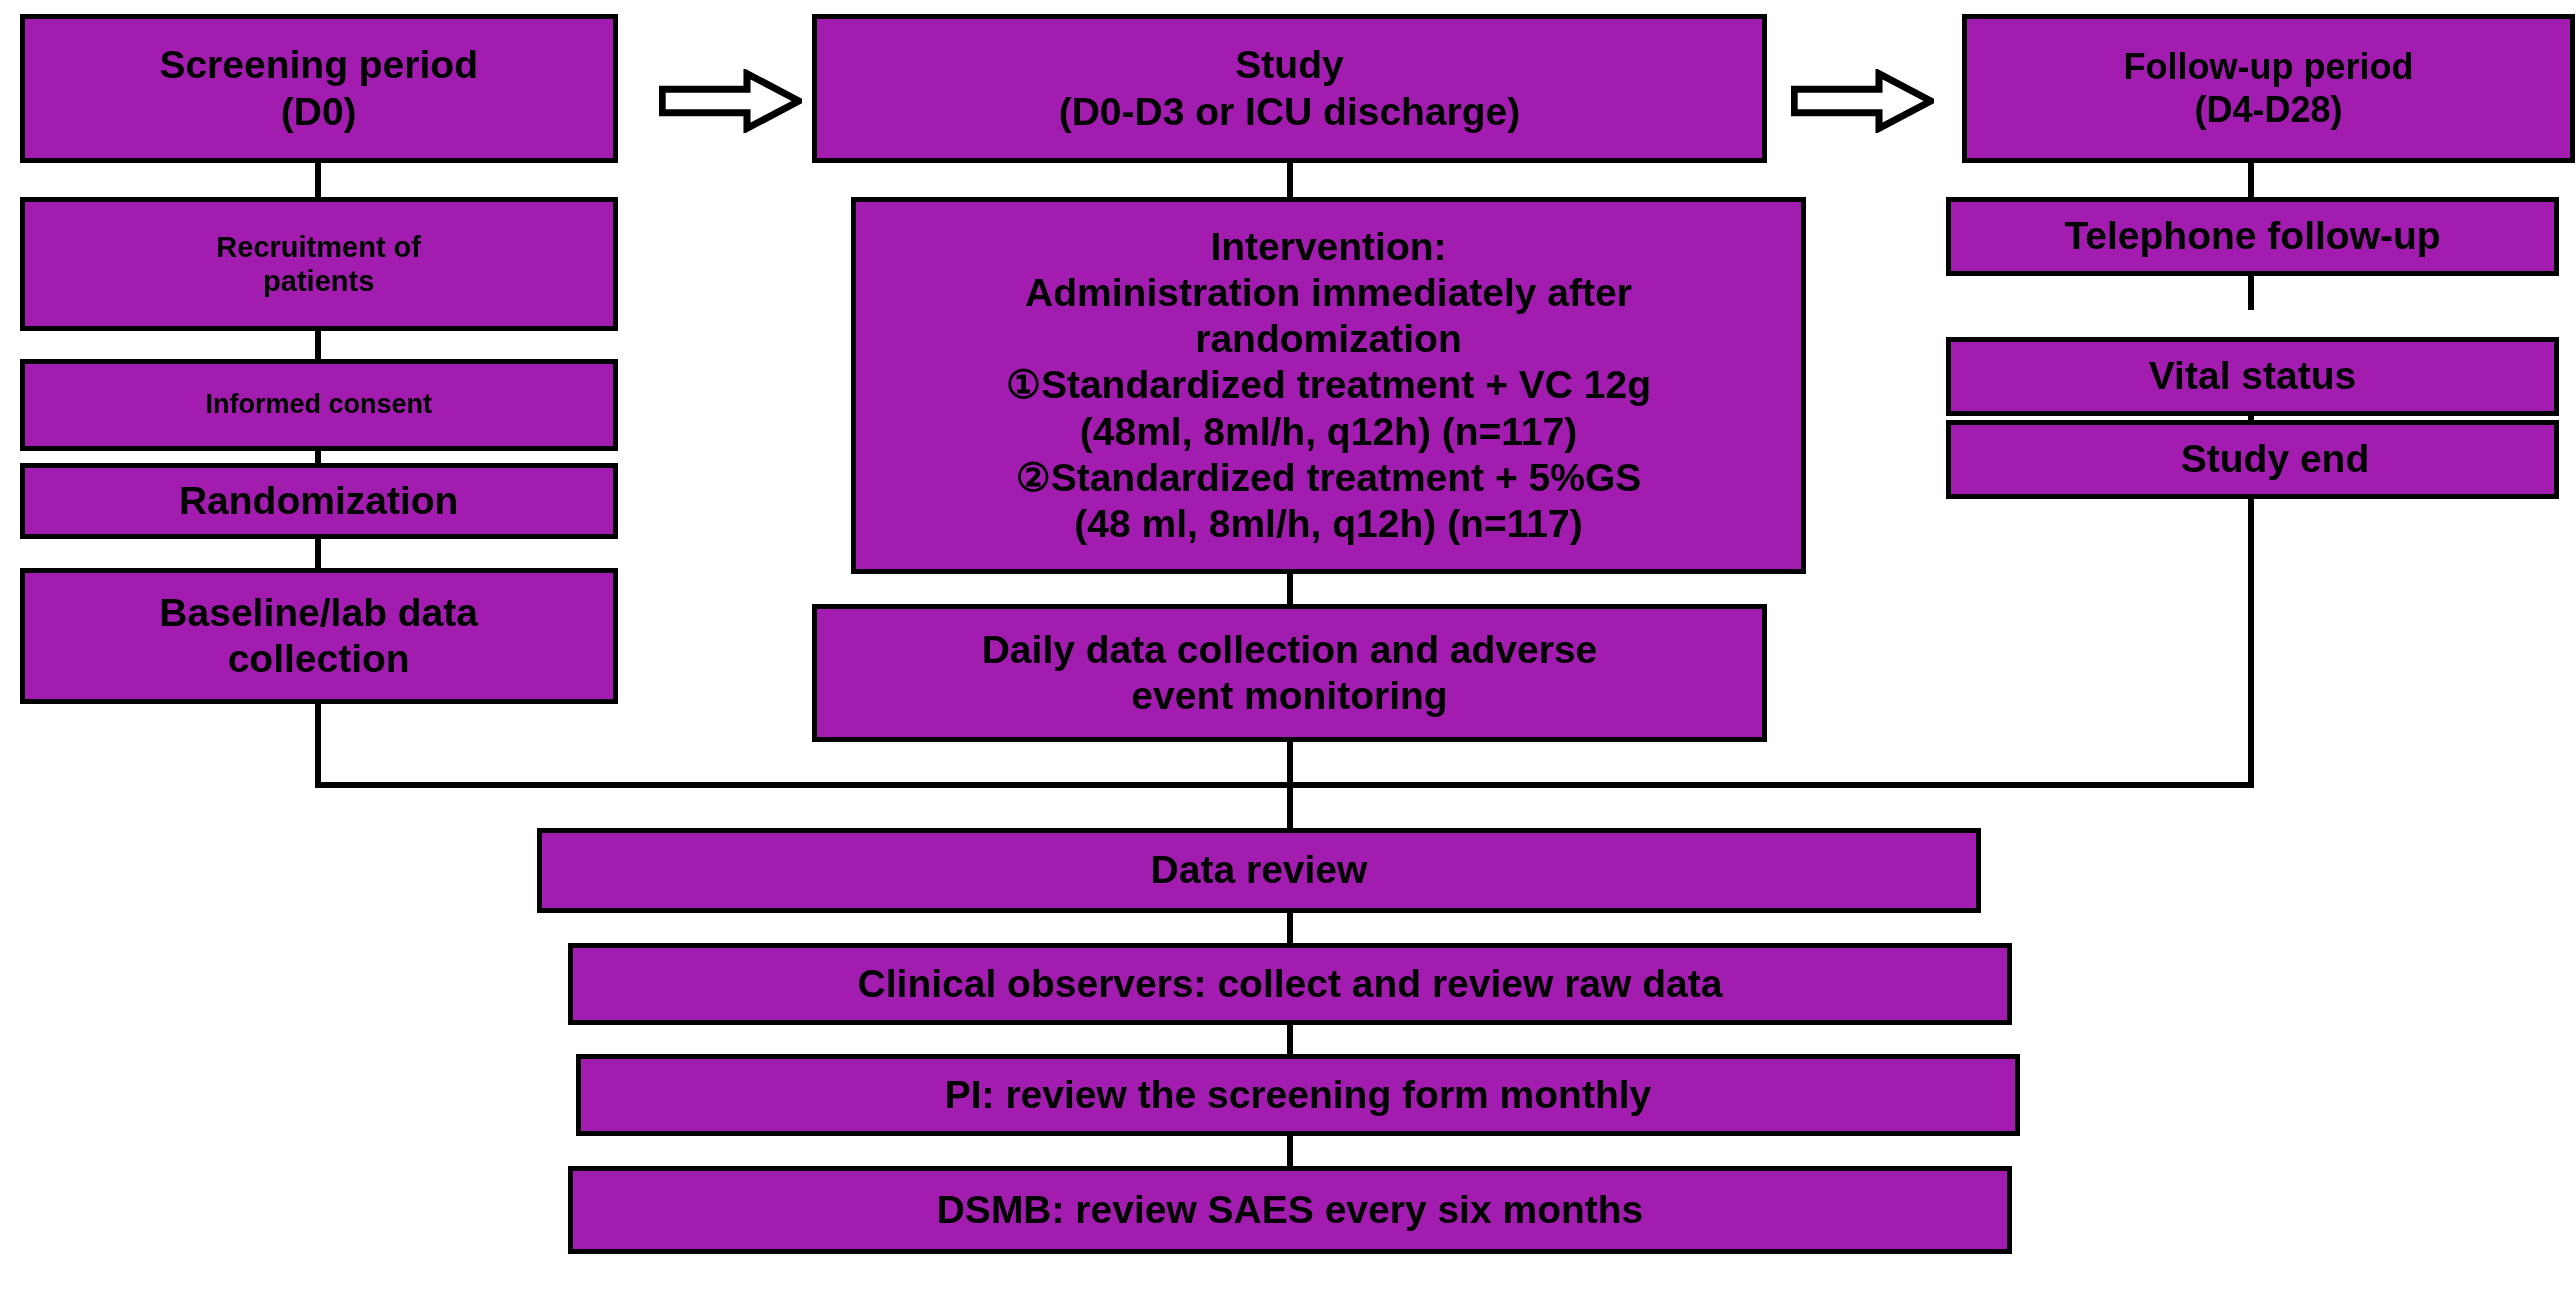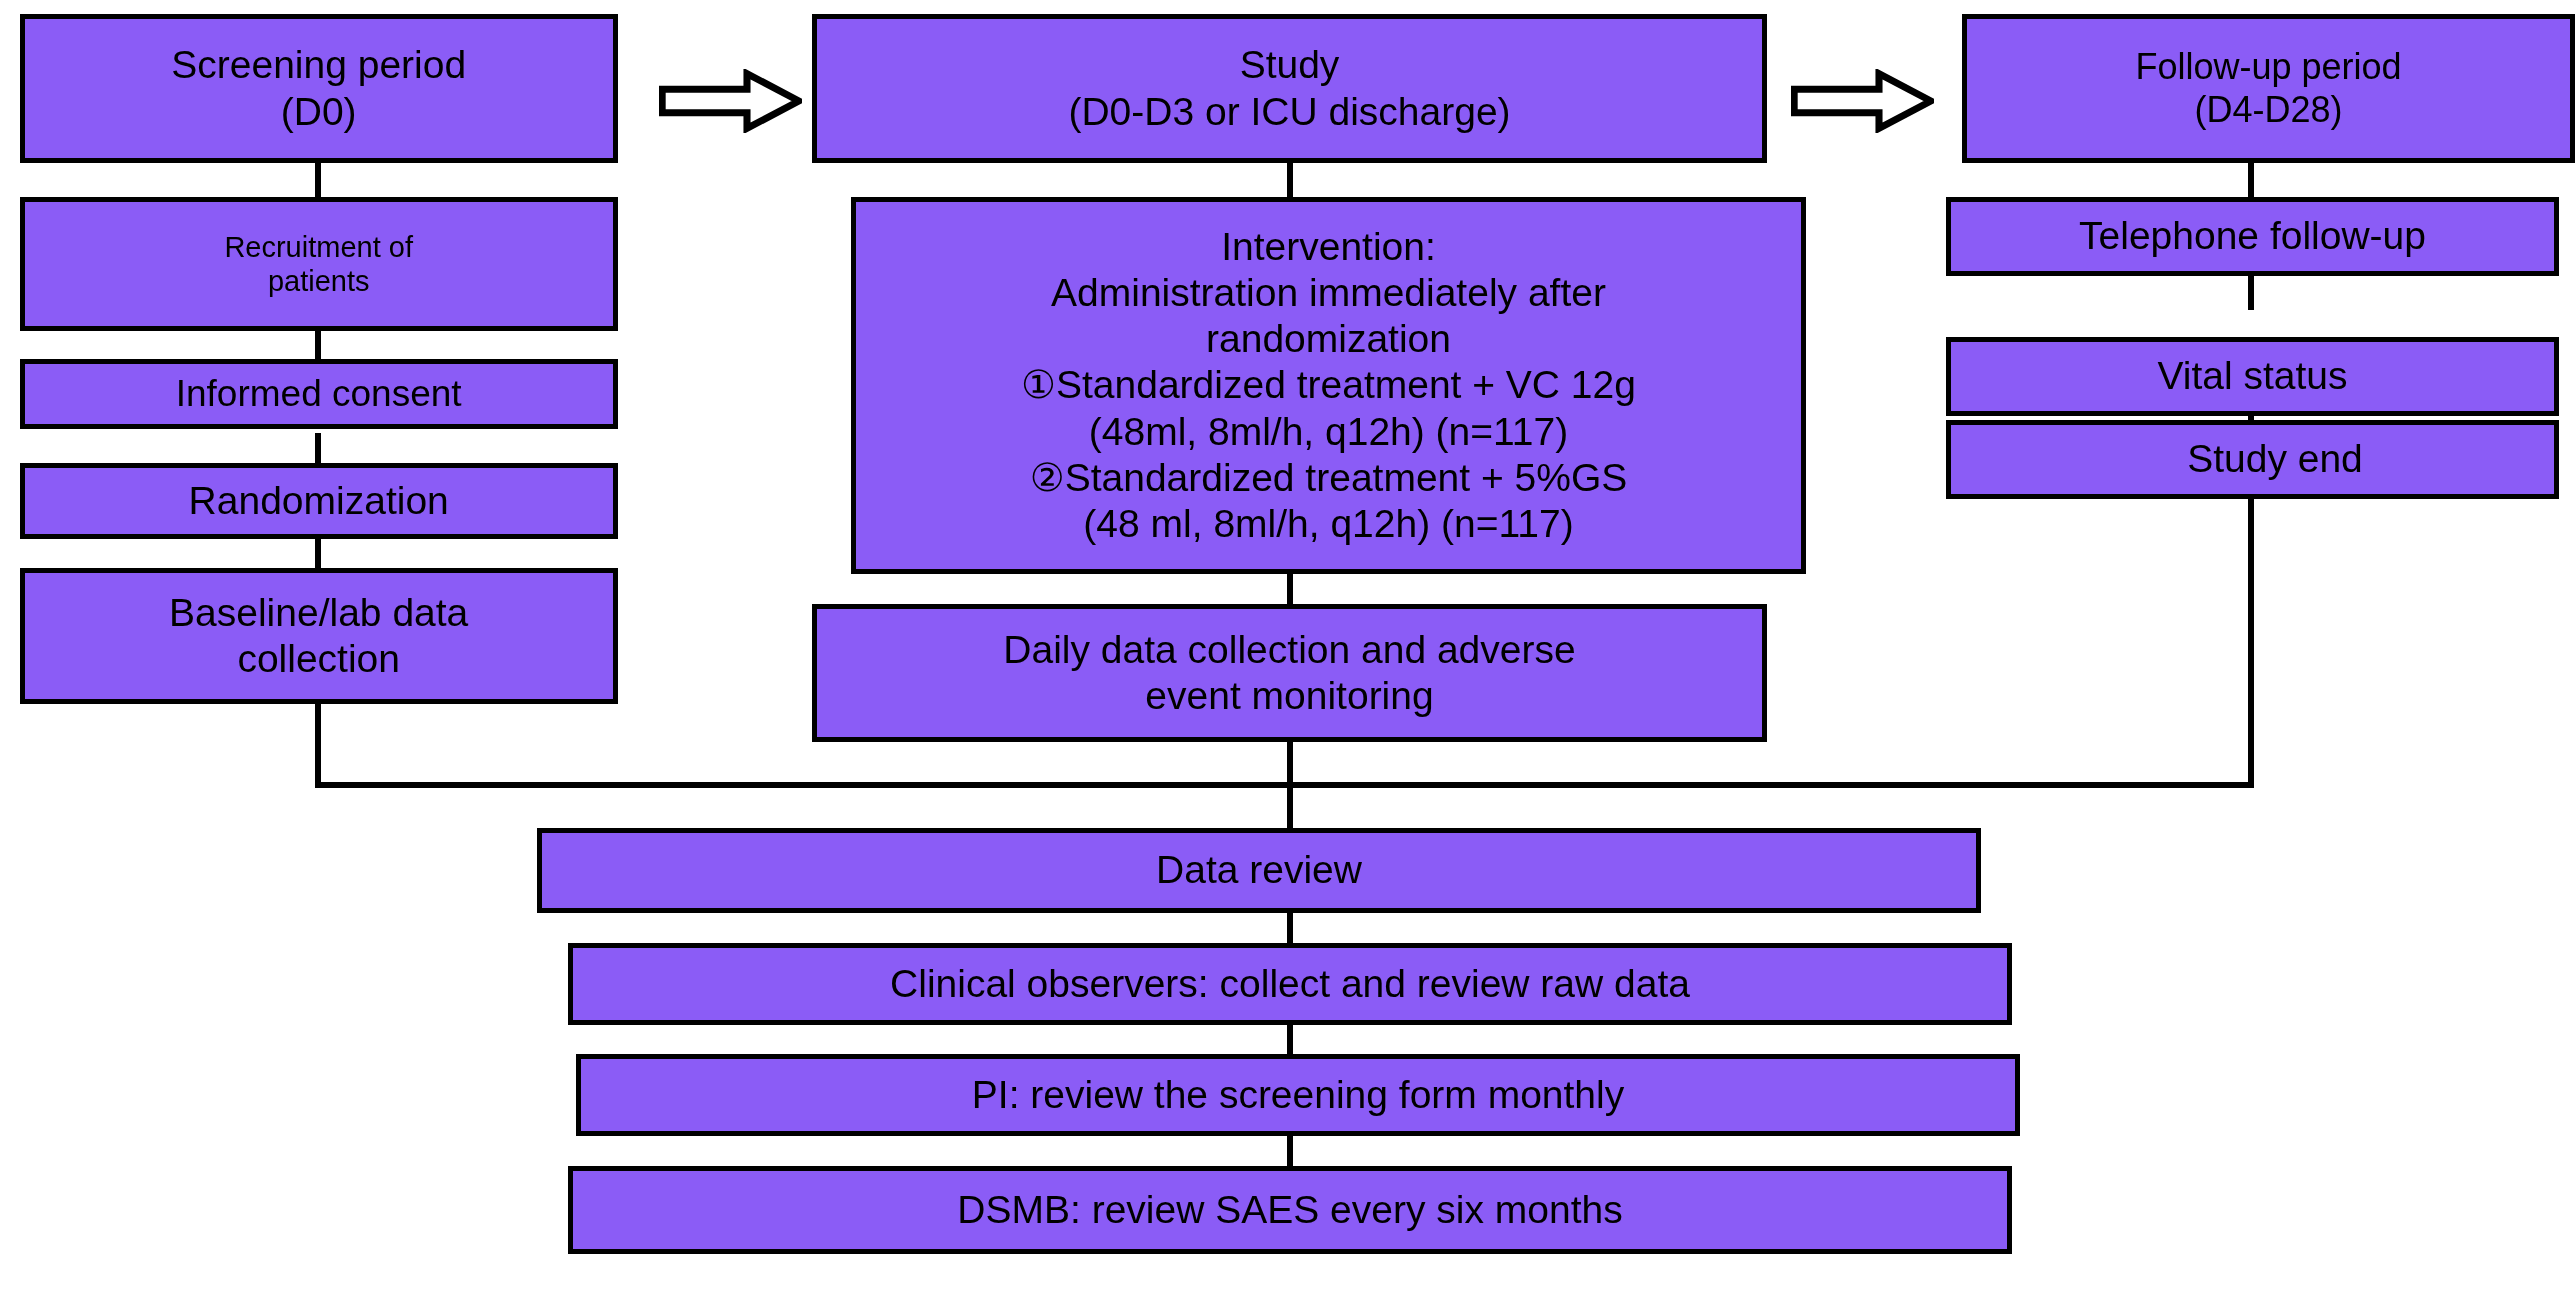--- a/index.html
+++ b/index.html
@@ -16,30 +16,30 @@
     width: 2576px;
     height: 1290px;
     background: #ffffff;
     overflow: hidden;
   }
   
   .box {
     position: absolute;
     box-sizing: border-box;
     border: 5.5px solid #000000;
-    background: #8b5cf6;
+    background: #a21caf;
     color: #000000;
     display: flex;
     align-items: center;
     justify-content: flex-end;
     text-align: center;
     line-height: 1.18;
     white-space: pre-line;
     z-index: 3;
-    font-weight: 400;
+    font-weight: 700;
   }
   .box-text {
     display: block;
     width: 100%;
     padding: 0 7.9px;
     white-space: pre-line;
   }
   
   .vline {
     position: absolute;
@@ -76,21 +76,21 @@
 
   <div class="vline" style="left:315px; top:162px; height:36px;"></div>
 
   <div class="box" style="left:19.7px; top:197px; width:598px; height:134px; font-size:29px;">
     <span class="box-text">Recruitment of
 patients</span>
   </div>
 
   <div class="vline" style="left:315px; top:329px; height:31px;"></div>
 
-  <div class="box" style="left:19.7px; top:359px; width:598px; height:70px; font-size:37px;">
+  <div class="box" style="left:19.7px; top:359px; width:598px; height:92px; font-size:27px;">
     <span class="box-text">Informed consent</span>
   </div>
 
   <div class="vline" style="left:315px; top:433px; height:31px;"></div>
 
   <div class="box" style="left:19.7px; top:463px; width:598px; height:76px; font-size:39px;">
     <span class="box-text">Randomization</span>
   </div>
 
   <div class="vline" style="left:315px; top:538px; height:31px;"></div>

